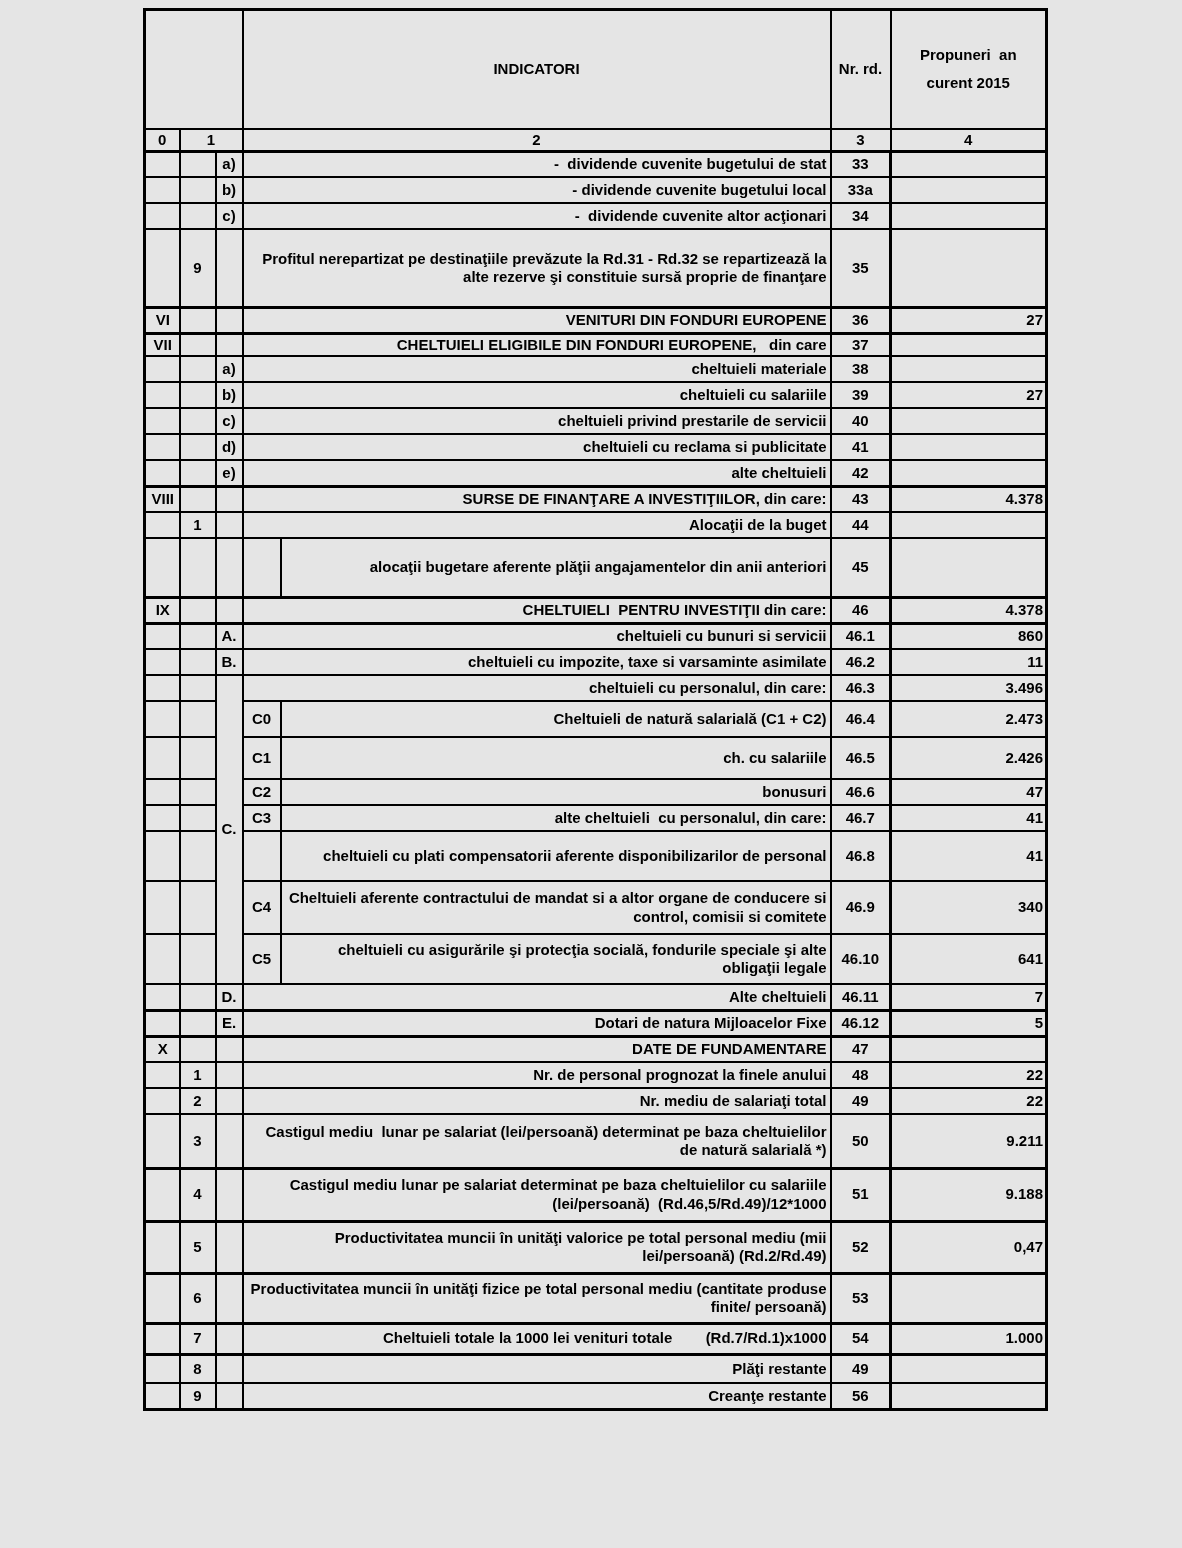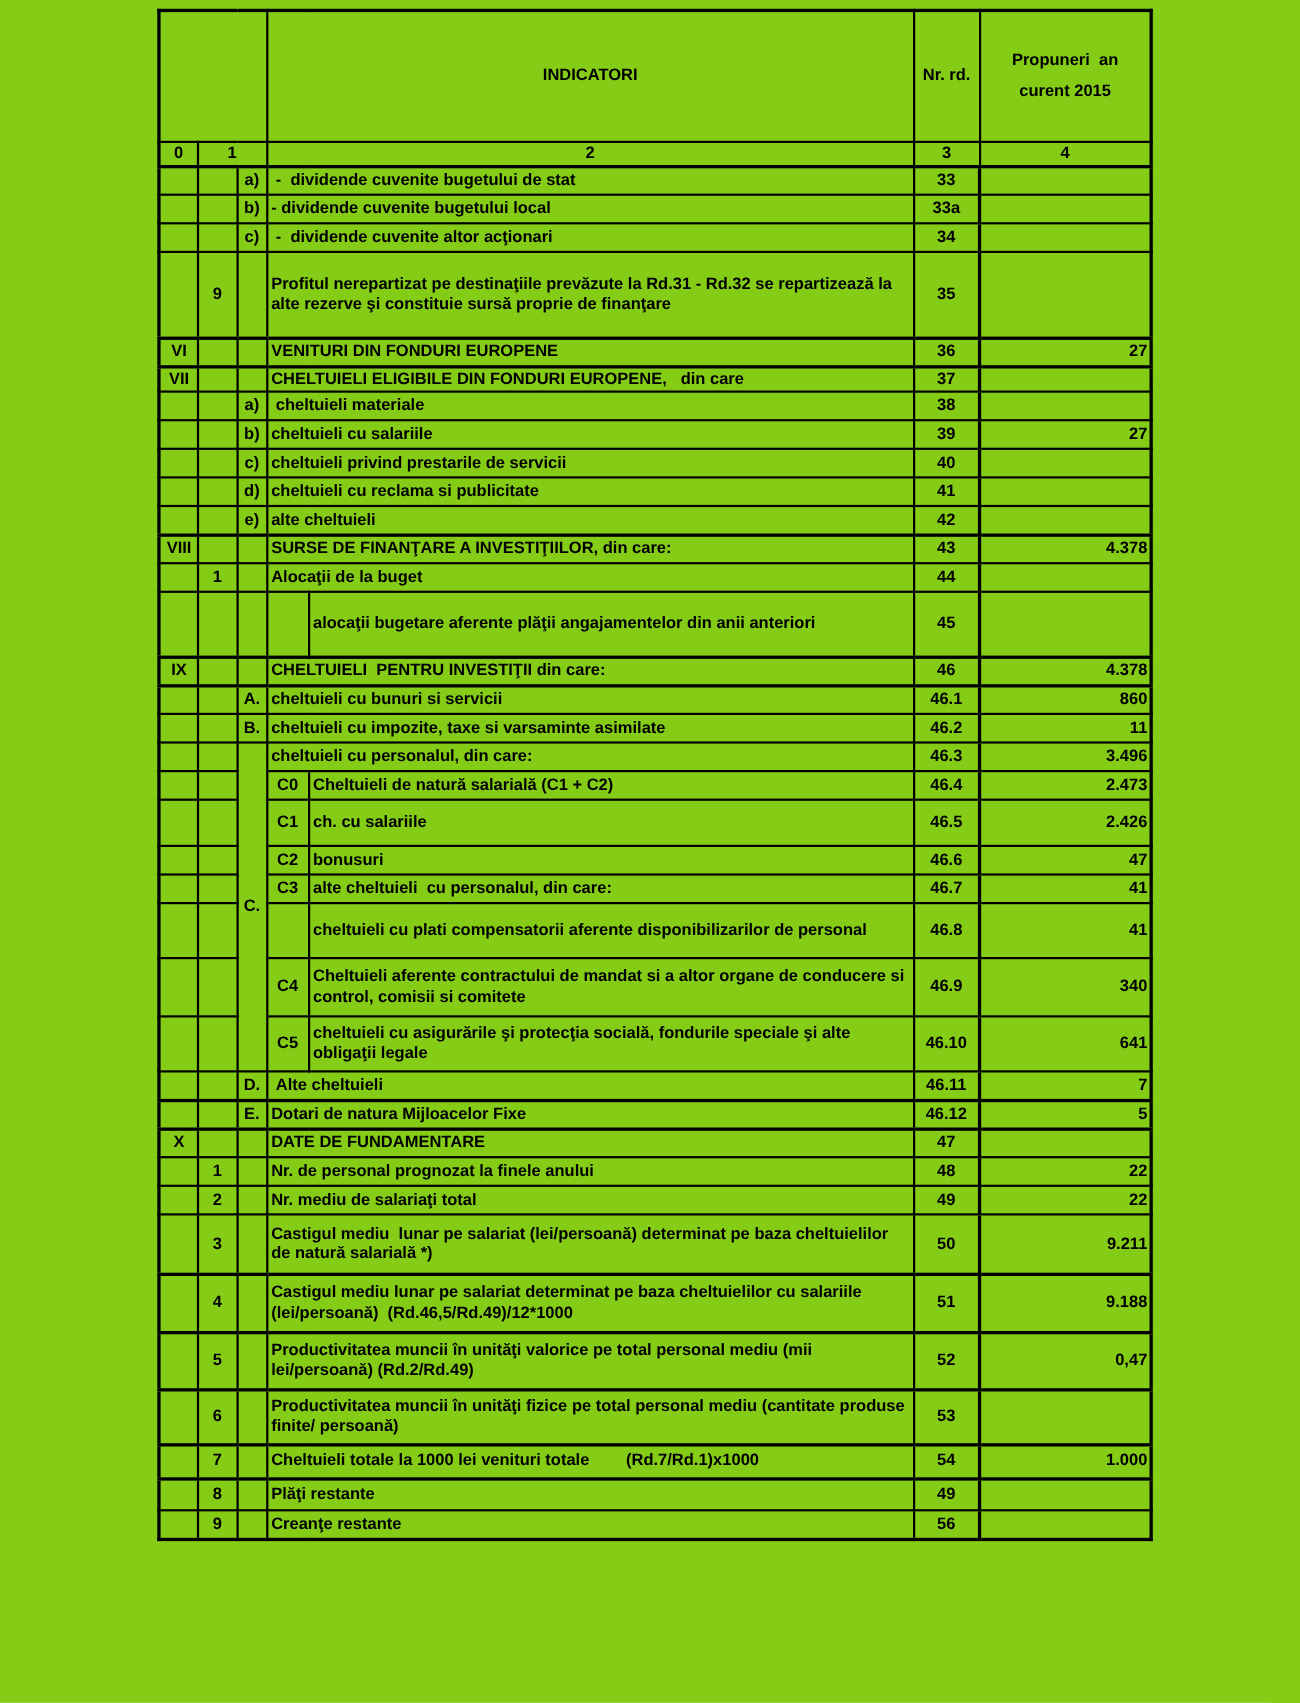--- a/index.html
+++ b/index.html
@@ -1,38 +1,38 @@
 <!DOCTYPE html>
 <html><head>
 <meta charset="utf-8">
 <style>
   html,body{margin:0;padding:0;}
   body{
     width:1182px;height:1548px;background:#ffffff;position:relative;
     font-family:"Liberation Sans","DejaVu Sans",sans-serif;
     font-weight:bold;color:#000;
   }
-  #page{position:absolute;left:0;top:0;width:1182px;height:1548px;background:#84cc16;}
+  #page{position:absolute;left:0;top:0;width:1182px;height:1548px;background:#e5e5e5;}
   table#budget-table{
     position:absolute;left:143px;top:8px;width:902px;
     border-collapse:collapse;table-layout:fixed;
     border:3px solid #000;
   }
   td{
     border:2px solid #000;
     padding:1px 3px;
     font-size:15px;
     line-height:1.22;
     vertical-align:middle;
     overflow:hidden;
     word-wrap:break-word;
   }
   td.roman{text-align:center;padding-left:2px;padding-right:1px;}
   td.num,td.letter,td.sub{text-align:center;padding-left:1px;padding-right:1px;}
-  td.txt{text-align:left;}
+  td.txt{text-align:right;}
   td.nr{text-align:center;padding-left:1px;padding-right:1px;}
   td.val{text-align:right;padding-right:2px;border-left-width:3px;}
   tr.thick td{border-top-width:3px;}
   thead td{text-align:center;}
   td.hdr-main{font-size:15px;}
   td.hdr-prop div{line-height:1.9;}
   td.idx{font-size:15px;}
 </style>
 </head>
 <body>
@@ -205,21 +205,21 @@
           <td class="val">11</td>
         </tr>
         <tr style="height: 26px;">
           <td class="roman"></td>
           <td class="num"></td>
           <td class="letter" colspan="1" rowspan="8">C.</td>
           <td class="txt" colspan="2">cheltuieli cu personalul, din care:</td>
           <td class="nr">46.3</td>
           <td class="val">3.496</td>
         </tr>
-        <tr style="height: 26px; padding-left: 20px;">
+        <tr style="height: 36px; padding-left: 20px;">
           <td class="roman"></td>
           <td class="num"></td>
           <td class="sub">C0</td>
           <td class="txt">Cheltuieli de natură salarială (C1 + C2)</td>
           <td class="nr">46.4</td>
           <td class="val">2.473</td>
         </tr>
         <tr style="height: 42px;">
           <td class="roman"></td>
           <td class="num"></td>

